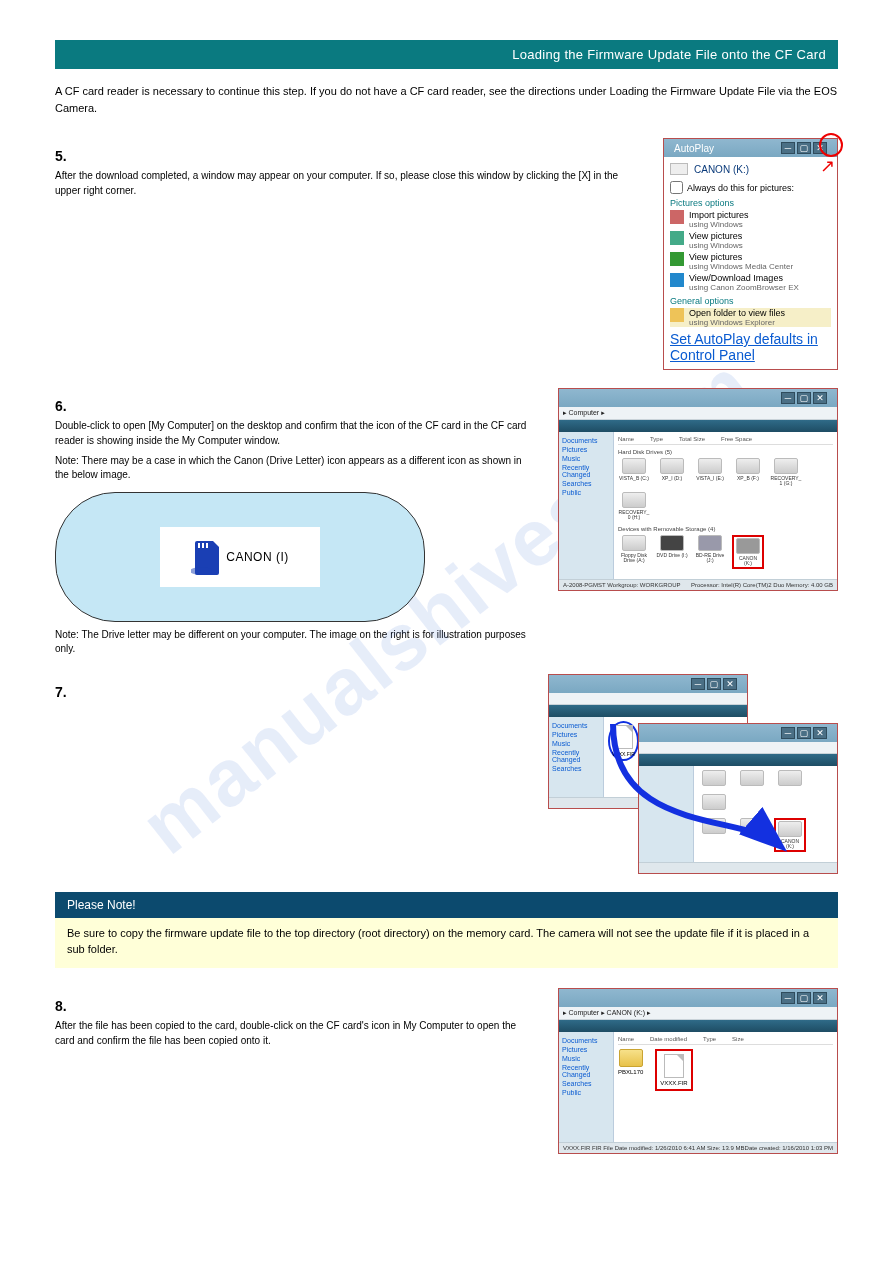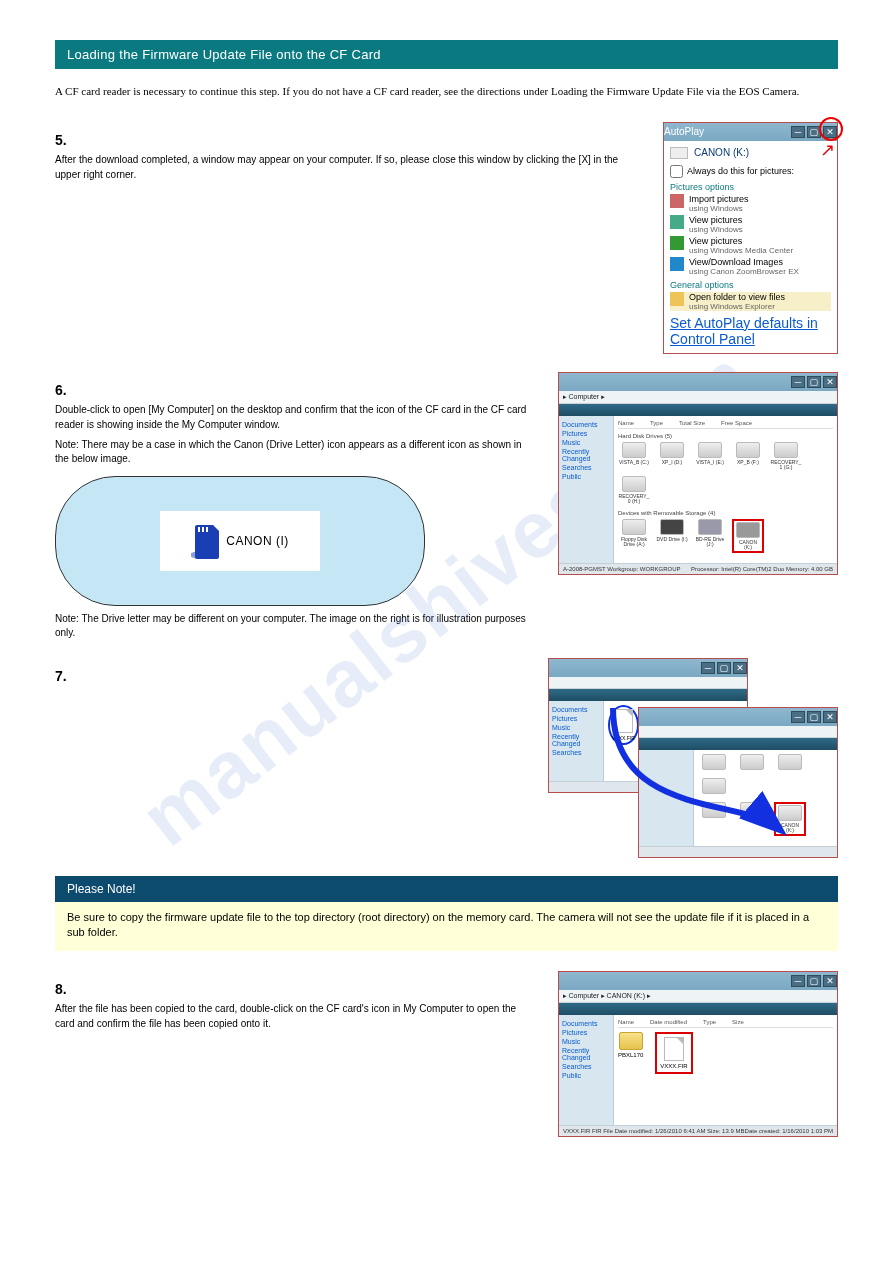--- a/index.html
+++ b/index.html
@@ -1,36 +1,36 @@
 <!DOCTYPE html>
 <html><head>
 <meta charset="utf-8">
 <style>
   * { box-sizing: border-box; margin: 0; padding: 0; }
   body { font-family: Arial, sans-serif; font-size: 12px; color: #000; background: #fff; width: 893px; position: relative; }
   .page { padding: 40px 55px 40px 55px; }
   .two-col { display: flex; gap: 20px; margin-bottom: 18px; }
   .left { flex: 1 1 55%; }
   .right { flex: 0 0 auto; }
-  .teal-bar { background: #0a7a80; color: #fff; padding: 7px 12px; font-size: 13px; letter-spacing: .3px; margin-bottom: 14px; }
+  .teal-bar { background: #0a7a80; color: #fff; padding: 7px 12px; font-size: 13px; letter-spacing: .3px; margin-bottom: 14px; text-align: right; }
   .black-bar { background: #0c4a6e; color: #fff; padding: 6px 12px; font-size: 12px; }
   .yellow-box { background: #ffffd8; padding: 8px 12px 10px 12px; font-size: 11px; line-height: 1.45; margin-bottom: 20px; }
-  .intro { font-size: 11px; line-height: 1.5; margin-bottom: 22px; font-family: Liberation Serif, serif; }
+  .intro { font-size: 11px; line-height: 1.5; margin-bottom: 22px; }
   .body-text { font-size: 10px; line-height: 1.5; }
   .step-num { font-size: 14px; font-weight: bold; margin-top: 10px; margin-bottom: 4px; }
   .note-sub { font-size: 10px; line-height: 1.4; margin-top: 6px; }
   .cloud { position: relative; width: 370px; height: 130px; background: #c5e7f5; border: 1px solid #333; border-radius: 60px; display: flex; align-items: center; justify-content: center; margin-top: 10px; }
   .cloud-inner { background:#fff; width:160px; height:60px; display:flex; align-items:center; justify-content:center; gap:1px; }
   .sd-icon { width:34px; height:40px; position:relative; }
   .sd-icon svg { width:100%; height:100%; }
   .drive-label { font-size:12px; letter-spacing:.5px; }
 
   
   .win { border: 1px solid #b84d4d; background:#fff; position:relative; }
-  .win .titlebar { background: linear-gradient(#8fb7cf,#7aa8c2); color:#fff; font-size:10px; padding:3px 0; display:flex; align-items:center; justify-content:space-between; }
+  .win .titlebar { background: linear-gradient(#8fb7cf,#7aa8c2); color:#fff; font-size:10px; padding:3px 10px; display:flex; align-items:center; justify-content:space-between; }
   .win .titlebar .wbtns { display:flex; gap:2px; }
   .wbtn { width:14px; height:12px; background:#4a6f85; display:inline-flex; align-items:center; justify-content:center; font-size:9px; color:#fff; border:1px solid #2f4c5d; }
   .close-circle { position:absolute; top:-6px; right:-6px; width:24px; height:24px; border:2px solid #e00; border-radius:50%; }
   .red-arrow { position:absolute; top:16px; right:2px; color:#e00; font-size:18px; pointer-events:none; }
 
   .autoplay { width:175px; font-size:9px; }
   .autoplay .body { padding:6px; }
   .ap-device { display:flex; gap:6px; align-items:center; margin-bottom:6px; }
   .ap-scanner { width:18px; height:12px; background:#eee; border:1px solid #bbb; }
   .ap-drive-name { font-size:10px; color:#0a3a7a; }

